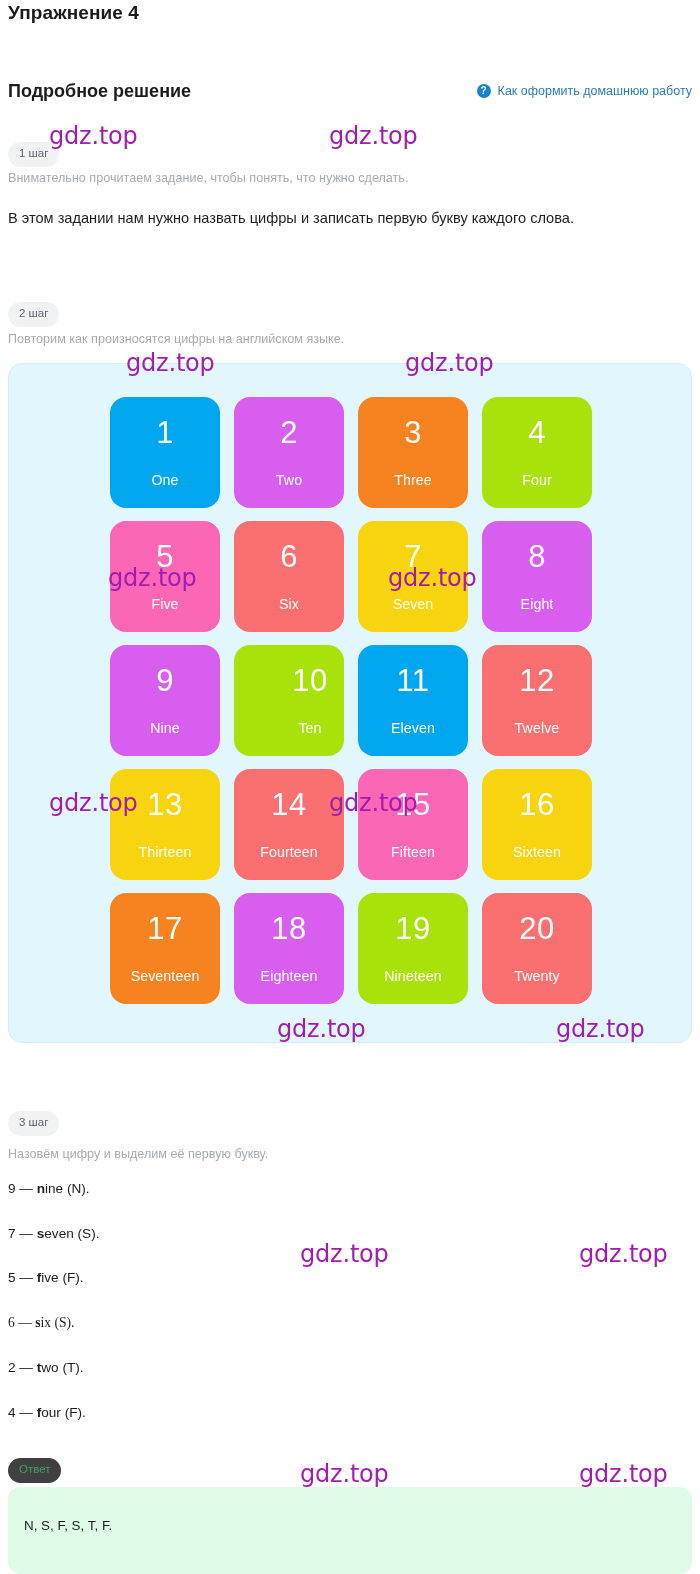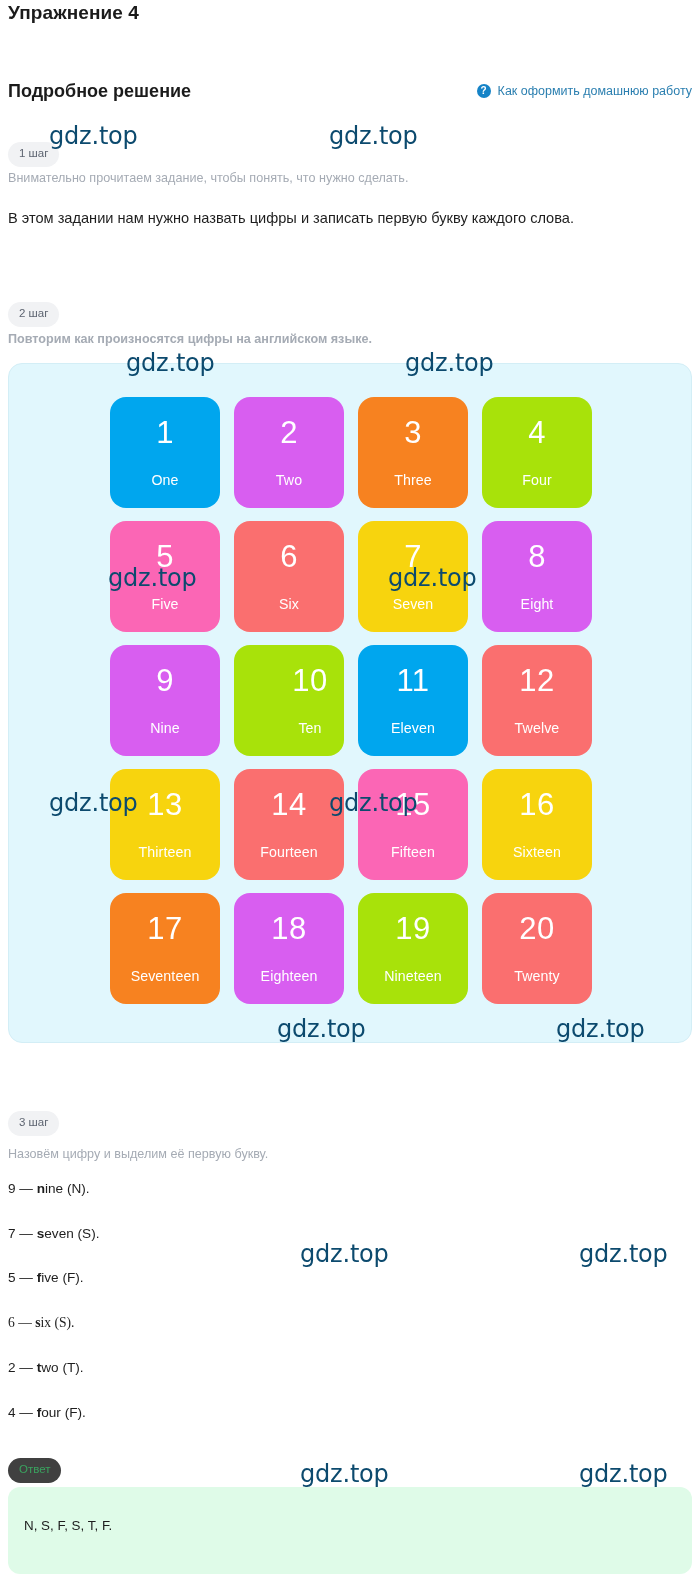--- a/index.html
+++ b/index.html
@@ -49,21 +49,21 @@
   }
   .step1 { top: 133px; margin-top: 9px; }
   .step2 { top: 302px; }
   .step3 { top: 1111px; }
 
   .muted {
     position: absolute; left: 8px;
     font-size: 12.6px; color: #a5abb4; line-height: 1.4;
   }
   .muted.m1 { top: 170px; }
-  .muted.m2 { top: 331px; font-weight: bold; }
+  .muted.m2 { top: 331px; }
   .muted.m3 { top: 1146px; }
 
   .body-text {
     position: absolute; left: 8px; right: 8px;
     font-size: 14.6px; color: #1e1e1e; line-height: 2.05;
     top: 204px;
   }
 
   
   .panel {
@@ -120,21 +120,21 @@
     background: #dffbe8; border-radius: 12px;
   }
   .otvet-text {
     position: absolute; left: 24px; top: 1518px;
     font-size: 13.4px; color: #1e1e1e;
   }
 
   
   .wm {
     position: absolute;
-    font-size: 24px; color: #0c4a6e;
+    font-size: 24px; color: #a21caf;
     font-family: "DejaVu Sans", sans-serif;
     pointer-events: none; white-space: nowrap;
     letter-spacing: -.2px;
   }
 </style>
 </head>
 <body>
 
 <div class="page">
 

